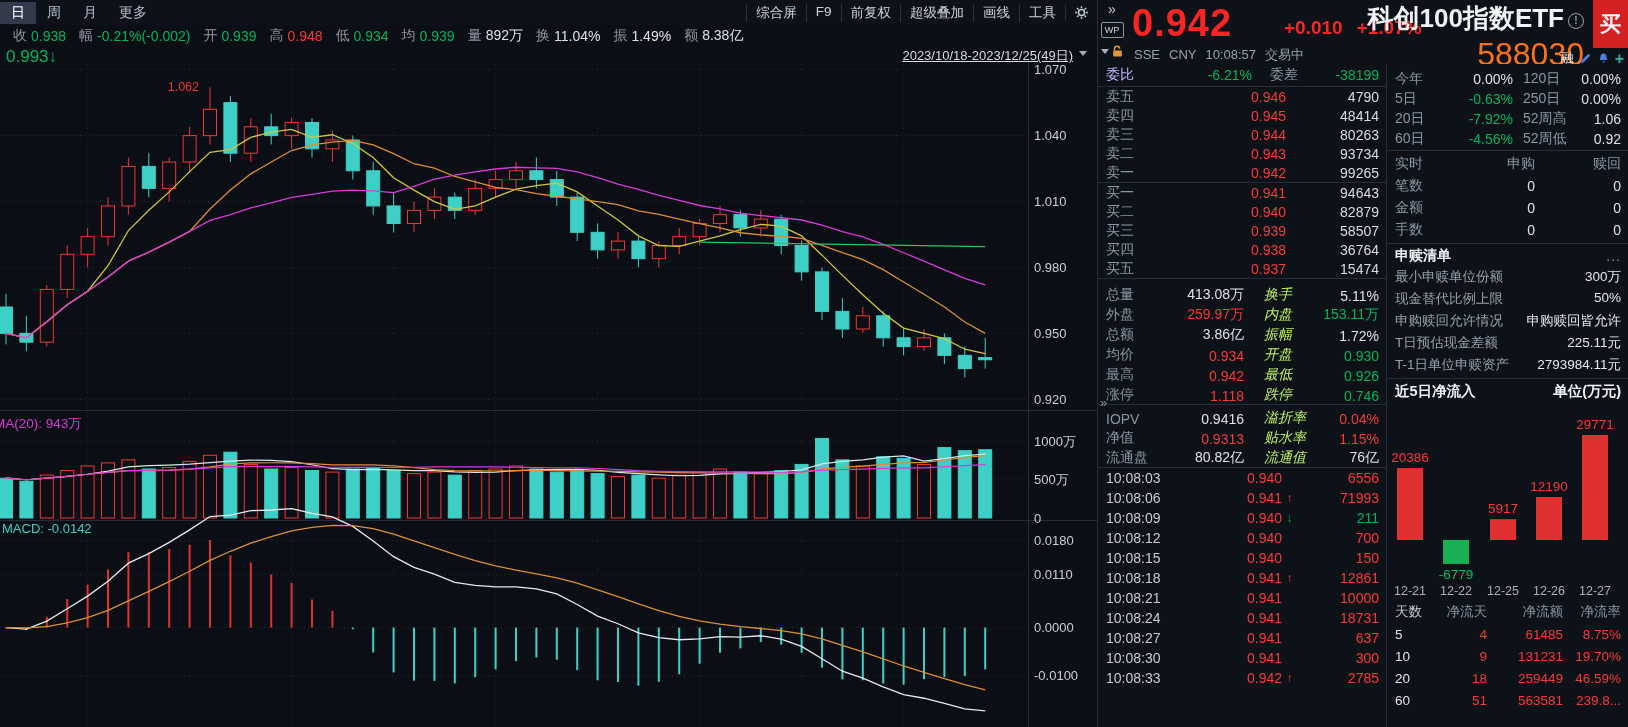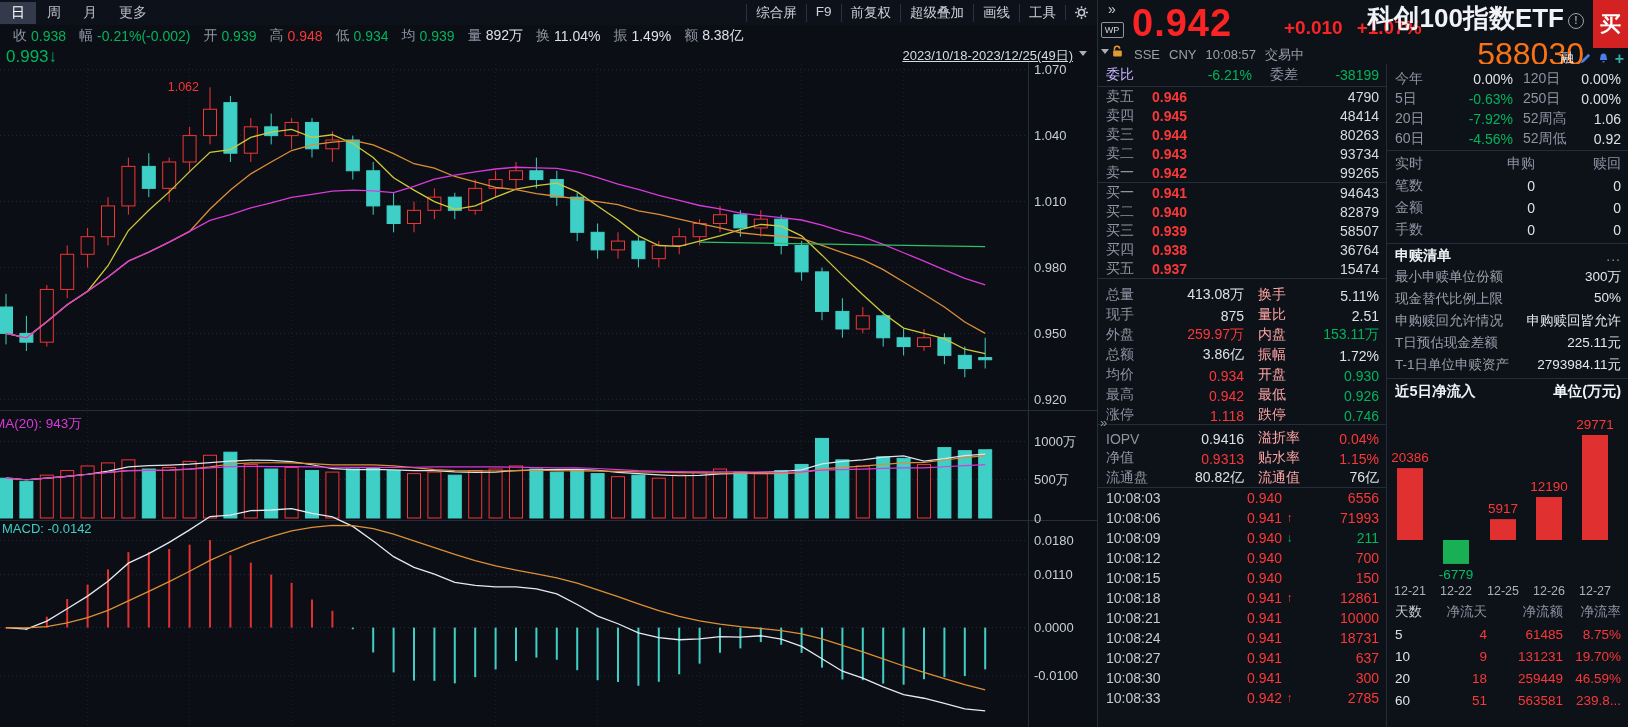--- a/index.html
+++ b/index.html
@@ -48,28 +48,28 @@
   .m-row{display:flex;padding:0 8px;align-items:center;}
   .link-row{height:25px;border-bottom:1px solid #262c3a;}
   .link-val{flex:1;text-align:right;color:#e3e7ed;}
   .wb-row{height:22px;border-bottom:1px solid #262c3a;}
   .wb-l{width:46px;color:#c4b5fd;}
   .wb-v1{width:100px;text-align:right;}
   .wb-l2{margin-left:18px;color:#8d95a3;}
   .wb-v2{flex:1;text-align:right;}
   .ob-row{height:19px;display:flex;align-items:center;padding:0 8px;}
   .ob-l{width:46px;color:#8d95a3;}
-  .ob-p{width:134px;text-align:left;font-weight:bold;}
+  .ob-p{width:134px;text-align:right;}
   .ob-v{flex:1;text-align:right;color:#d8dce2;}
   .buys{border-top:1px solid #262c3a;border-bottom:1px solid #262c3a;}
   .stats-sec{padding-top:5px;border-bottom:1px solid #262c3a;}
   .stat-row{height:20px;display:flex;align-items:flex-end;padding:0 8px;}
   .s-l{width:46px;color:#8d95a3;}
   .s-v1{width:92px;text-align:right;}
-  .s-l2{width:58px;margin-left:14px;color:#fca5a5;}
+  .s-l2{width:58px;margin-left:20px;color:#bef264;font-style:italic;}
   .s-v2{flex:1;text-align:right;}
   .iopv-sec{position:relative;padding-top:2px;border-bottom:1px solid #262c3a;}
   .sec-chev{position:absolute;left:2px;top:-10px;color:#8d95a3;font-size:13px;}
   .trades{flex:1;overflow:hidden;}
   .tr-row{height:20px;display:flex;align-items:center;padding:0 8px;}
   .tr-t{width:72px;color:#c6ccd6;}
   .tr-p{width:104px;text-align:right;}
   .tr-a{width:15px;font-size:12px;text-align:center;}
   .tr-v{flex:1;text-align:right;}
   
@@ -522,26 +522,20 @@
         </div>
       </div>
     <div class="stats-sec" id="stats1">
         <div class="stat-row">
           <span class="s-l">总量</span>
           <span class="s-v1 c-w">413.08万</span>
           <span class="s-l2">换手</span>
           <span class="s-v2 c-w">5.11%</span>
         </div>
         <div class="stat-row">
-          <span class="s-l">现手</span>
-          <span class="s-v1 c-w">875</span>
-          <span class="s-l2">量比</span>
-          <span class="s-v2 c-w">2.51</span>
-        </div>
-        <div class="stat-row">
           <span class="s-l">外盘</span>
           <span class="s-v1 c-r">259.97万</span>
           <span class="s-l2">内盘</span>
           <span class="s-v2 c-g">153.11万</span>
         </div>
         <div class="stat-row">
           <span class="s-l">总额</span>
           <span class="s-v1 c-w">3.86亿</span>
           <span class="s-l2">振幅</span>
           <span class="s-v2 c-w">1.72%</span>

